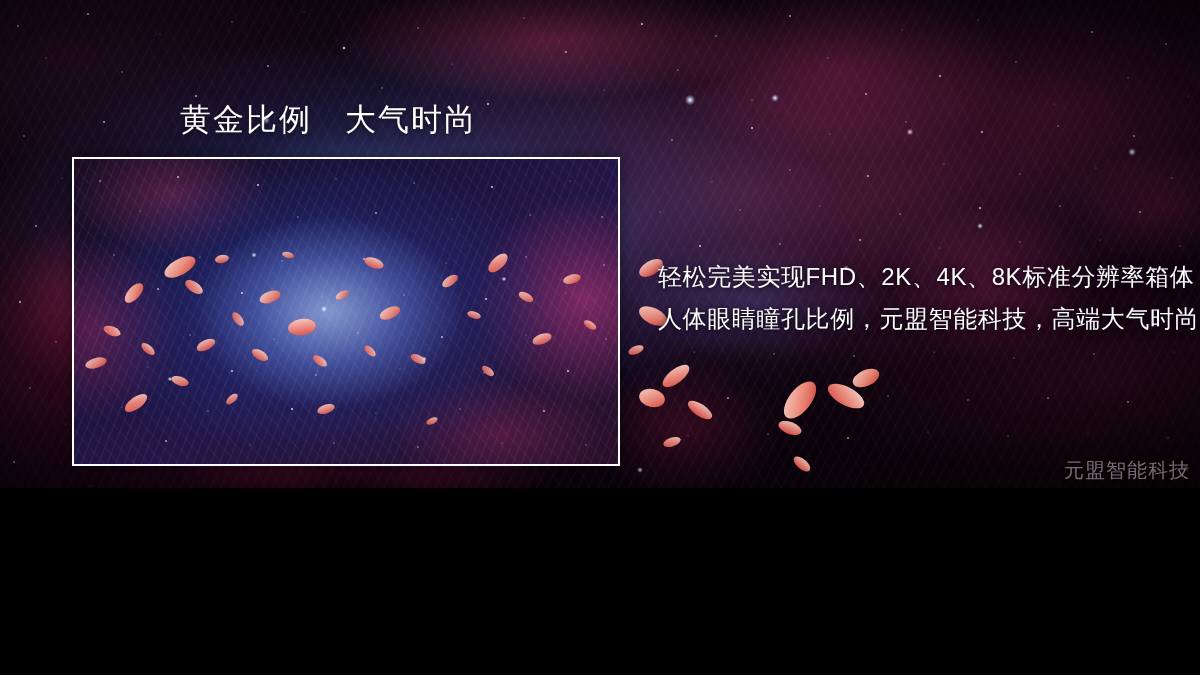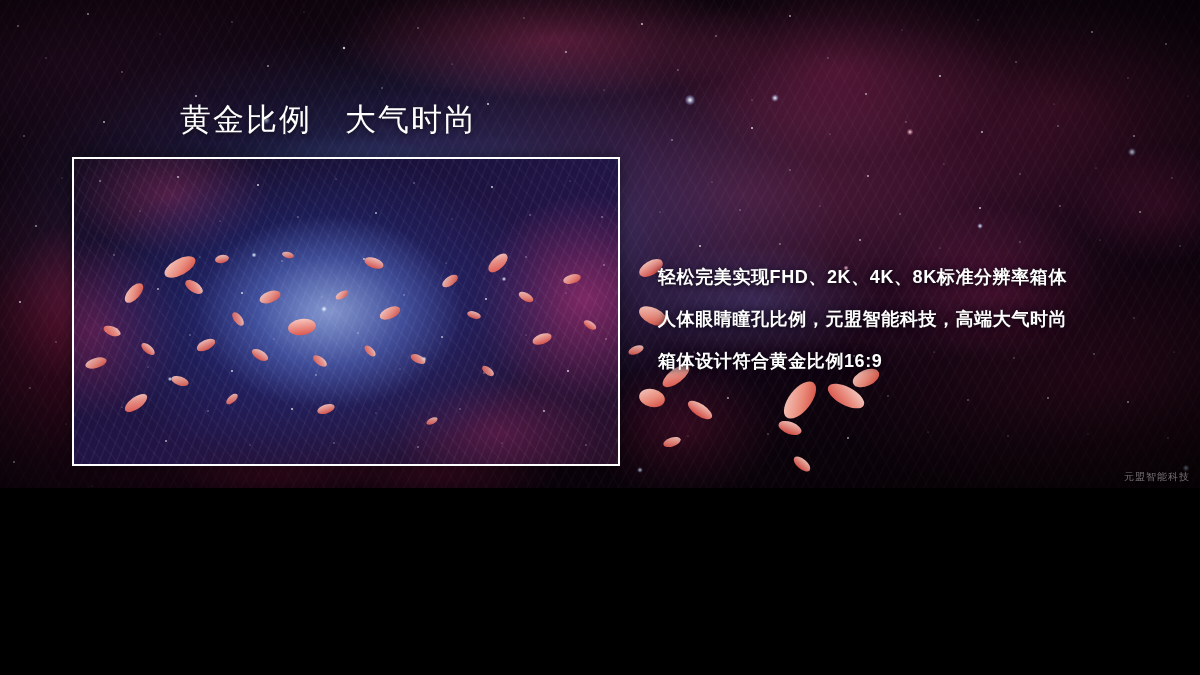--- a/index.html
+++ b/index.html
@@ -132,35 +132,34 @@
   .petal-layer { position: absolute; inset: 0; pointer-events: none; }
 
   
   #body-text {
     position: absolute;
     left: 658px;
     top: 256px;
     width: 520px;
   }
   #body-text .line {
-    font-size: 18px;
+    font-size: 24px;
     line-height: 42px;
     letter-spacing: 0.6px;
     color: #ffffff;
     white-space: nowrap;
     text-shadow: 0 1px 5px rgba(0,0,0,0.80), 0 0 12px rgba(20,10,40,0.60);
-    font-weight: bold;
   }
 
   
   #watermark {
     position: absolute;
     right: 10px;
     bottom: 4px;
-    font-size: 10px;
+    font-size: 20px;
     letter-spacing: 1px;
     color: rgba(205,198,205,0.55);
     text-shadow: 0 1px 3px rgba(0,0,0,0.7);
   }
 </style>
 </head>
 <body>
 
 <div id="slide">
 
@@ -529,18 +528,17 @@
         <ellipse cx="866" cy="378" rx="14" ry="8" fill="url(#opA)" transform="rotate(-24 866 378)" opacity=".93"></ellipse>
         <ellipse cx="802" cy="464" rx="10" ry="5" fill="url(#opC)" transform="rotate(40 802 464)" opacity=".9"></ellipse>
         <ellipse cx="636" cy="350" rx="8" ry="4" fill="url(#opB)" transform="rotate(-22 636 350)" opacity=".86"></ellipse>
       </g>
     </svg>
   </div>
 
   <div id="body-text">
     <div class="line">轻松完美实现FHD、2K、4K、8K标准分辨率箱体</div>
     <div class="line">人体眼睛瞳孔比例，元盟智能科技，高端大气时尚</div>
-    <div class="line">箱体设计符合黄金比例16:9</div>
   </div>
 
   <div id="watermark">元盟智能科技</div>
 
 </div>
 
 </body></html>

